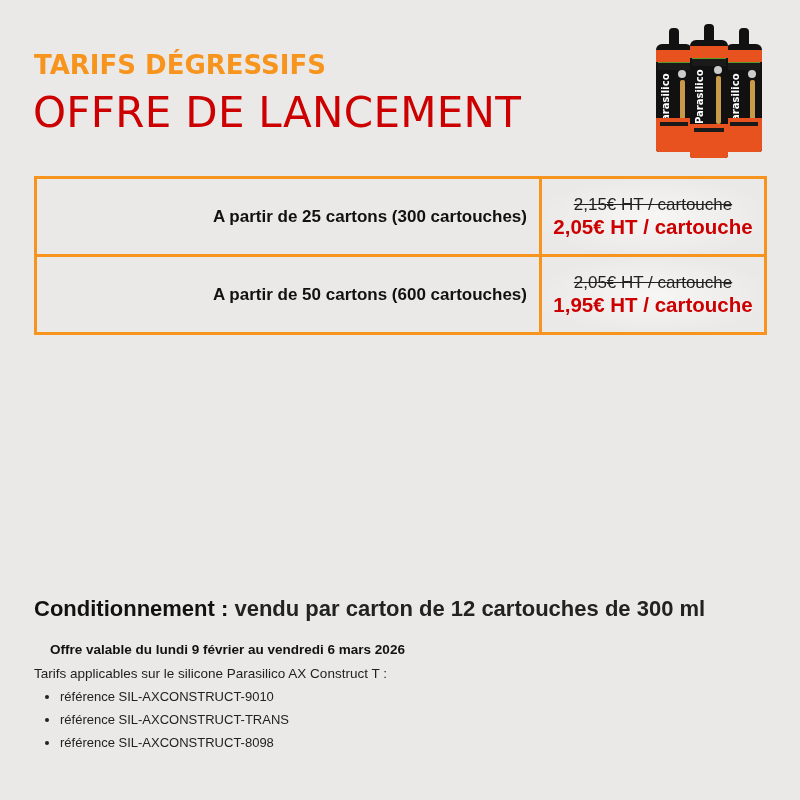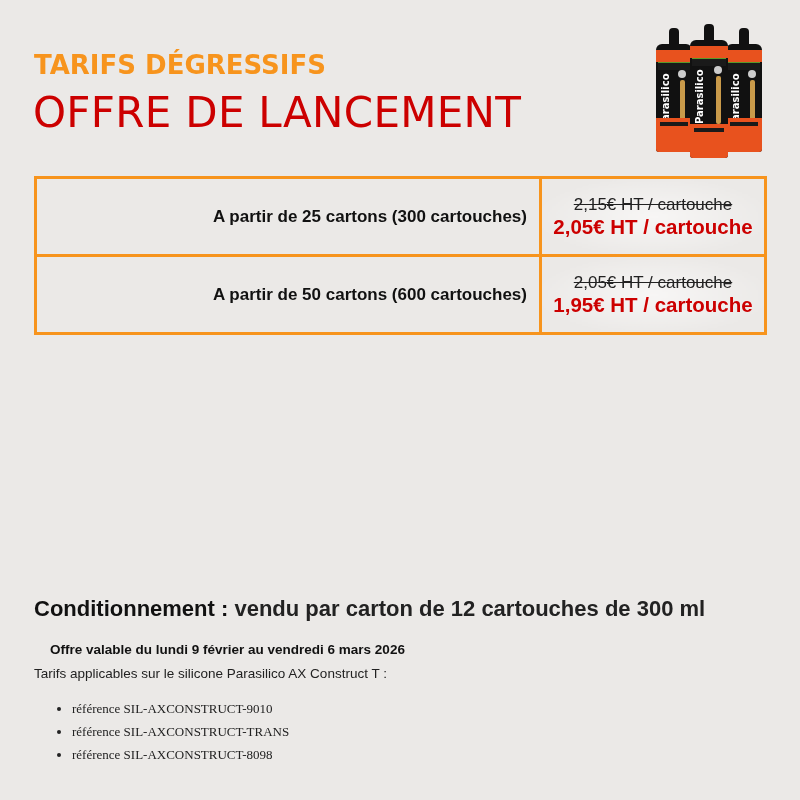--- a/index.html
+++ b/index.html
@@ -19,21 +19,21 @@
   table.prices { position:absolute; left:34px; top:176px; width:733px; border-collapse:collapse; }
   table.prices td { border:3px solid #f7941d; height:75px; padding:0; }
   td.qty { width:490px; text-align:right; padding-right:12px !important; font-weight:bold; font-size:17px; color:#111; }
   td.price { text-align:center; background:radial-gradient(ellipse at center, #f7f6f5 0%, #ebe9e7 75%); }
   .old { font-size:17px; color:#222; text-decoration:line-through; line-height:20px; }
   .new { font-size:20.5px; font-weight:bold; color:#cc0000; line-height:24px; }
   .cond { position:absolute; left:34px; top:596px; font-size:22px; color:#222;font-weight:bold; }
   .cond b { color:#111; }
   .validity { position:absolute; left:34px; top:642px; font-size:13.5px; font-weight:bold; color:#111;margin-left:16px; }
   .applies { position:absolute; left:34px; top:666px; font-size:13.5px; color:#222;text-align:center; }
-  ul.refs { position:absolute; left:34px; top:681px; margin:16px; padding:0 0 0 22px; font-size:13px; color:#222;font-family:Liberation Serif, serif; }
+  ul.refs { position:absolute; left:34px; top:681px; margin:4px; padding:0 0 0 22px; font-size:13px; color:#222; }
   ul.refs li { line-height:23px; }
 </style>
 </head>
 <body>
 
 <div class="subtitle">TARIFS DÉGRESSIFS</div>
 <div class="title">OFFRE DE LANCEMENT</div>
 
 <div class="products">
   <div class="tube" style="left:6px; top:22px; height:108px; z-index:1;">

